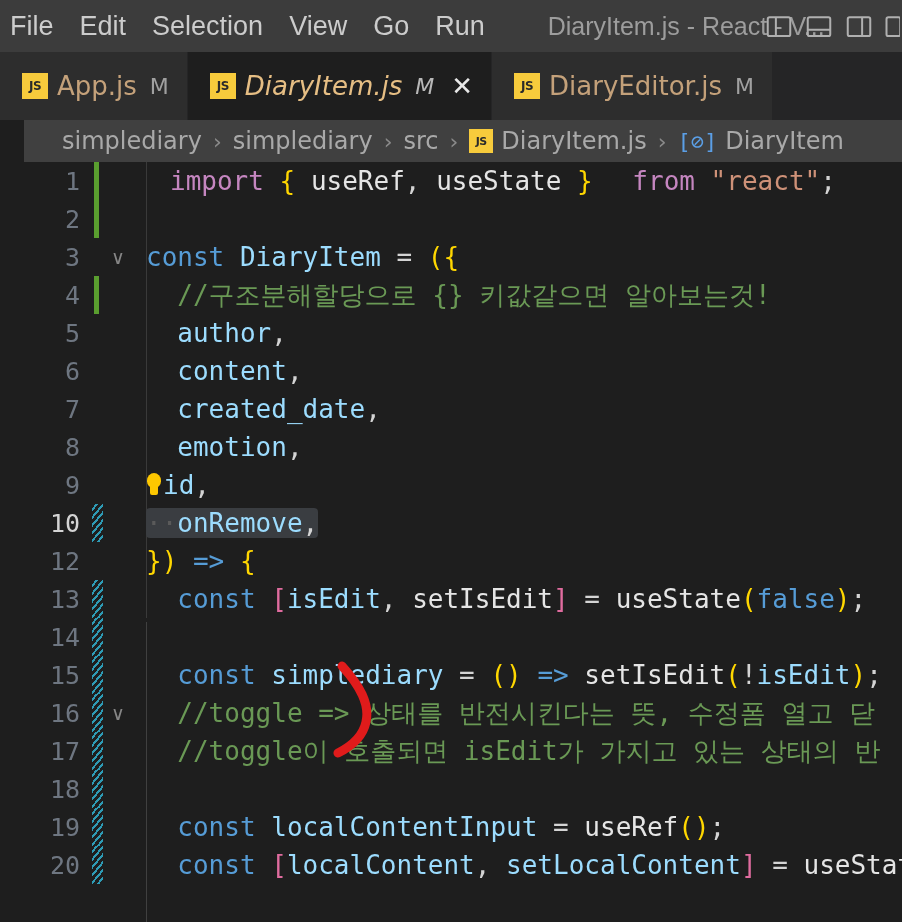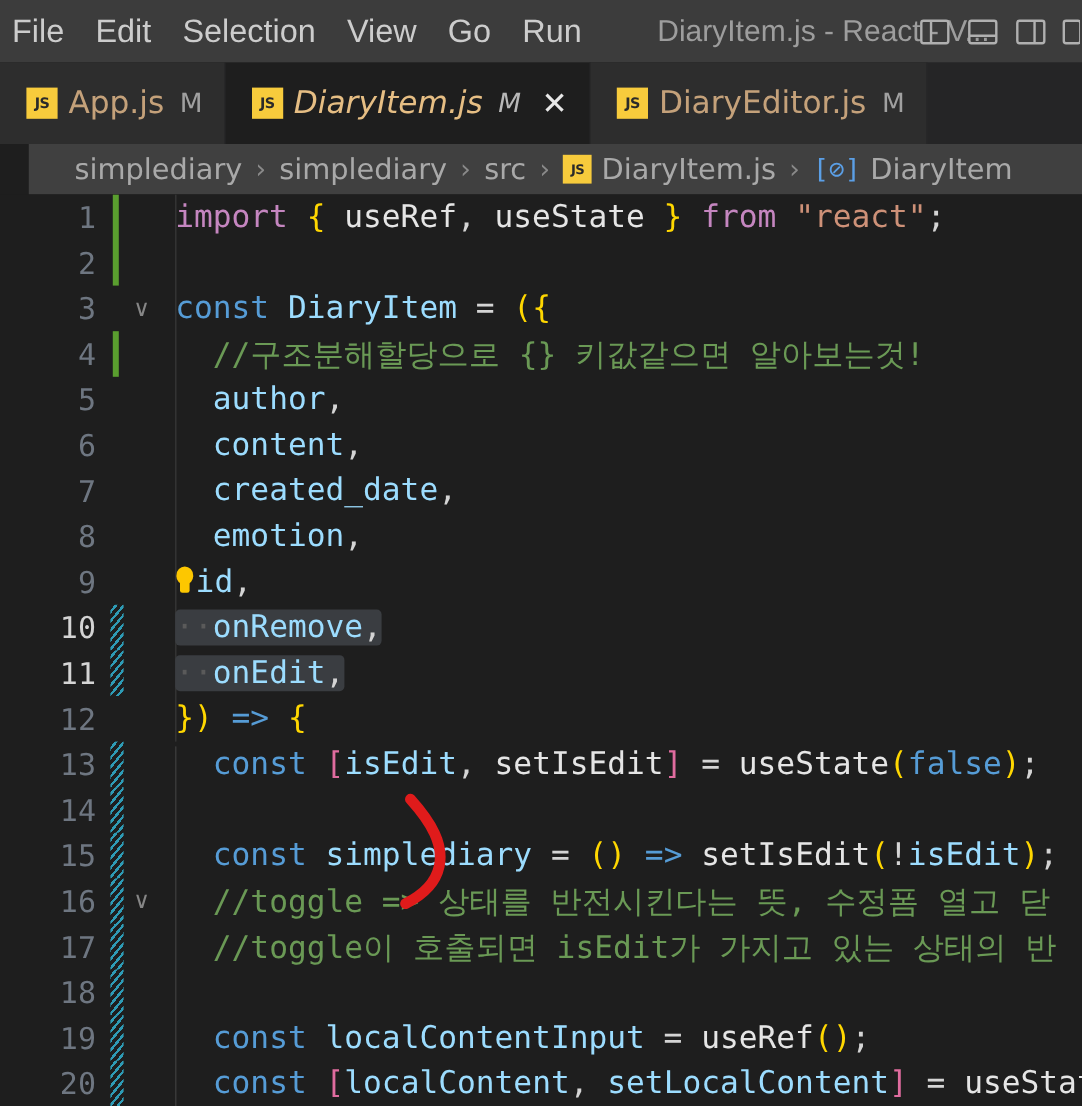--- a/index.html
+++ b/index.html
@@ -229,21 +229,21 @@
   
   #edge-rule {
     position: absolute;
     left: 146px;
     top: 0;
     width: 1px;
     background: #3a3a3a;
   }
 
   
-  .t-kw      { color: #c586c0; }   
+  .t-kw      { color: #c586c0; padding-left: 24px; }   
   .t-const   { color: #569cd6; }   
   .t-var     { color: #9cdcfe; }   
   .t-fn      { color: #e5e5e5; }   
   .t-str     { color: #ce9178; }   
   .t-cmt     { color: #6a9955; }   
   .t-brace   { color: #ffd700; }   
   .t-brack   { color: #e06c9f; }   
   .t-arrow   { color: #569cd6; }
   .t-bool    { color: #569cd6; }
 
@@ -435,28 +435,20 @@
         <div class="code"><span class="bulb"><span class="bulb-glass"></span><span class="bulb-base"></span></span><span class="t-var">id</span>,</div>
       </div>
       <div class="line cur">
         <div class="ln">10</div>
         <div class="gutter-dec">
           <div class="hatch"></div>
         </div>
         <div class="fold-empty"></div>
         <div class="code"><span class="sel"><span class="ws-dot">··</span><span class="t-var">onRemove</span>,</span></div>
       </div>
-      <div class="line cur">
-        <div class="ln">11</div>
-        <div class="gutter-dec">
-          <div class="hatch"></div>
-        </div>
-        <div class="fold-empty"></div>
-        <div class="code"><span class="sel"><span class="ws-dot">··</span><span class="t-var">onEdit</span>,</span></div>
-      </div>
       <div class="line">
         <div class="ln">12</div>
         <div class="gutter-dec"></div>
         <div class="fold-empty"></div>
         <div class="code"><span class="t-brace">}</span><span class="t-brace">)</span> <span class="t-arrow">=&gt;</span> <span class="t-brace">{</span></div>
       </div>
       <div class="line">
         <div class="ln">13</div>
         <div class="gutter-dec">
           <div class="hatch"></div>

